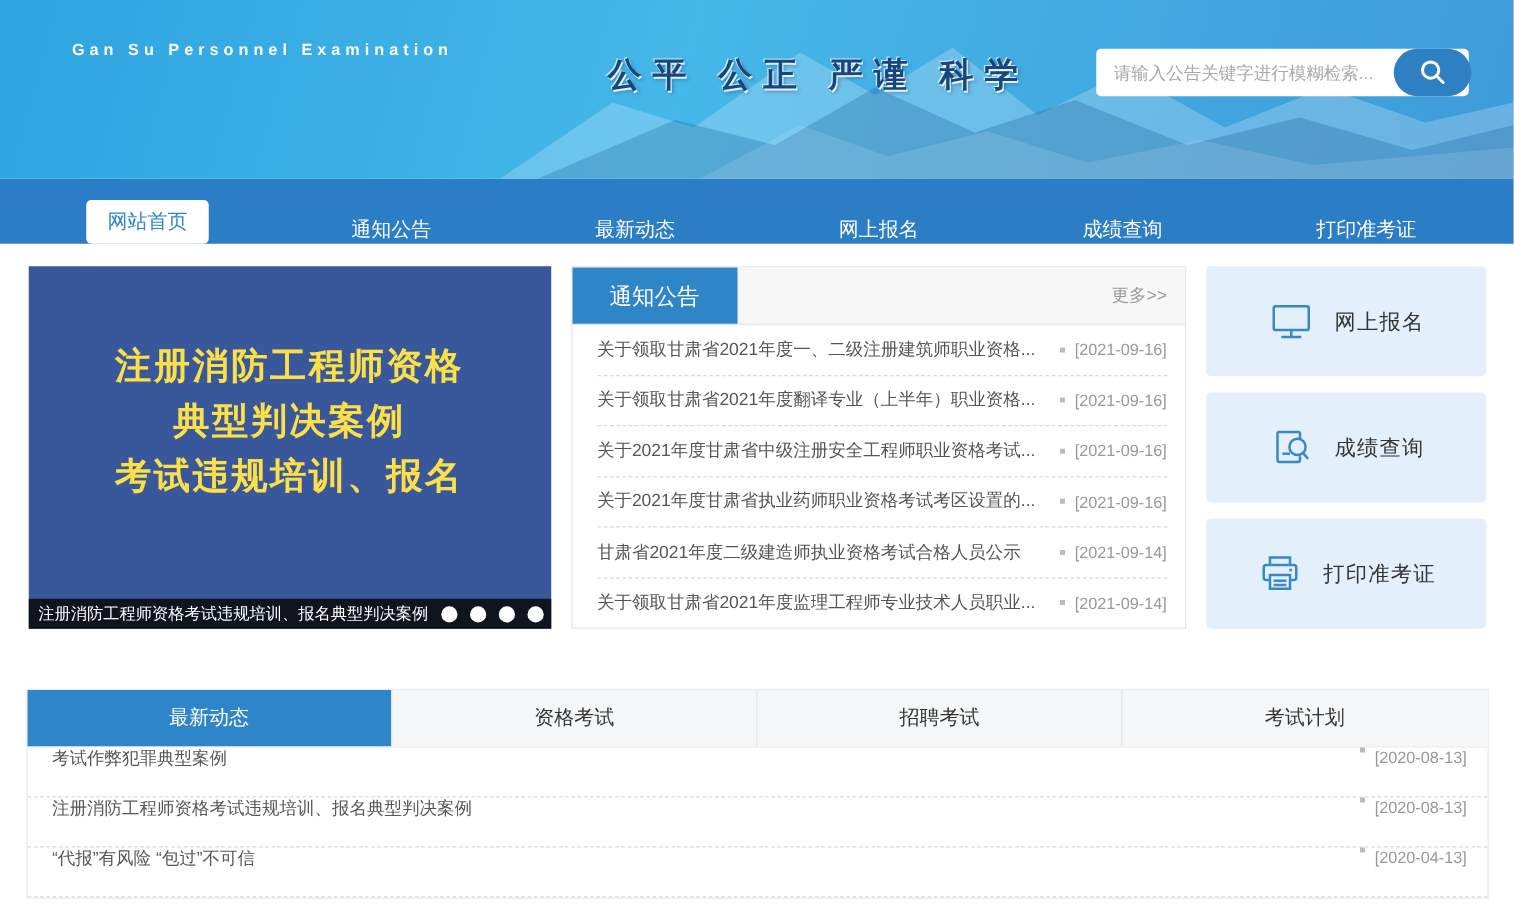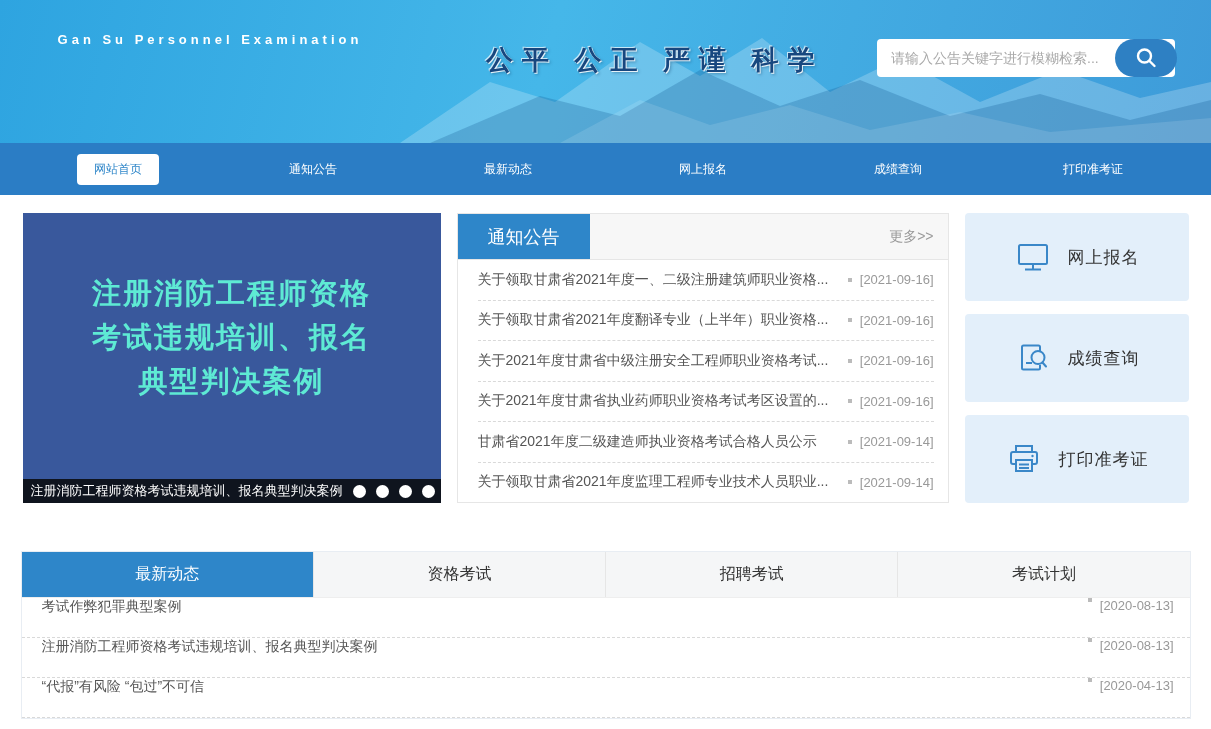--- a/index.html
+++ b/index.html
@@ -21,30 +21,30 @@
   .search-group { position:absolute; right:36px; top:39px; width:298px; height:38px; }
   .search-input { width:298px; height:38px; border:0; border-radius:4px; padding:0 70px 0 14px;
     font-size:14px; color:#1d4ed8; outline:none; }
   .search-input::placeholder { color:#a9a9a9; }
   .search-btn { position:absolute; right:-2px; top:0; width:62px; height:38px; border:0;
     border-radius:19px; background:#2e80c3; cursor:pointer; display:flex; align-items:center; justify-content:center; }
 
   
   .nav { height:52px; background:#2b7dc5; }
   .nav-inner { width:1170px; margin:0 auto; height:52px; display:flex; }
-  .nav-item { flex:1; display:flex; align-items:center; justify-content:center;
-    color:#fff; font-size:12px; cursor:pointer; text-decoration:none; }
+  .nav-item { flex:1; display:flex; align-items:flex-end; justify-content:center;
+    color:#fff; font-size:16px; cursor:pointer; text-decoration:none; }
   .nav-item.active .nav-pill { background:#fff; color:#2e86c9; border-radius:4px; padding:7px 17px; }
 
   
   .main { width:1166px; margin:18px auto 0; display:flex; gap:16px; }
 
   .banner { position:relative; width:418px; height:290px; background:#39589c; flex:none; cursor:pointer; }
   .banner-text { position:absolute; top:58px; left:0; right:0; text-align:center;
-    color:#5eead4; font-size:29px; font-weight:bold; line-height:44px; letter-spacing:2px; }
+    color:#fde047; font-size:29px; font-weight:bold; line-height:44px; letter-spacing:2px; }
   .banner-tagline { position:absolute; top:222px; left:0; right:0; text-align:center;
     color:#fff; font-size:19px; letter-spacing:4px; }
   .banner-caption { position:absolute; left:0; right:0; bottom:0; height:24px;
     background:rgba(8,8,8,.85); display:flex; align-items:center; padding:0 6px 0 8px; }
   .caption-text { flex:1; color:#fff; font-size:13px; white-space:nowrap; overflow:hidden; }
   .dots { display:flex; gap:10px; margin-left:-60px; }
   .dot { width:13px; height:13px; border-radius:50%; background:#fff; cursor:pointer; }
 
   .notice-box { flex:1; height:290px; border:1px solid #e6e6e6; background:#fff; display:flex; flex-direction:column; }
   .notice-head { height:46px; background:#f7f7f7; border-bottom:1px solid #e6e6e6;
@@ -119,22 +119,22 @@
     <a class="nav-item">成绩查询</a>
     <a class="nav-item">打印准考证</a>
   </div>
 </div>
 
 <div class="main">
 
   <div class="banner">
     <div class="banner-text">
       <div>注册消防工程师资格</div>
+      <div>典型判决案例</div>
       <div>考试违规培训、报名</div>
-      <div>典型判决案例</div>
     </div>
     <div class="banner-caption">
       <span class="caption-text">注册消防工程师资格考试违规培训、报名典型判决案例</span>
       <span class="dots">
         <span class="dot"></span>
         <span class="dot"></span>
         <span class="dot"></span>
         <span class="dot"></span>
       </span>
     </div>

